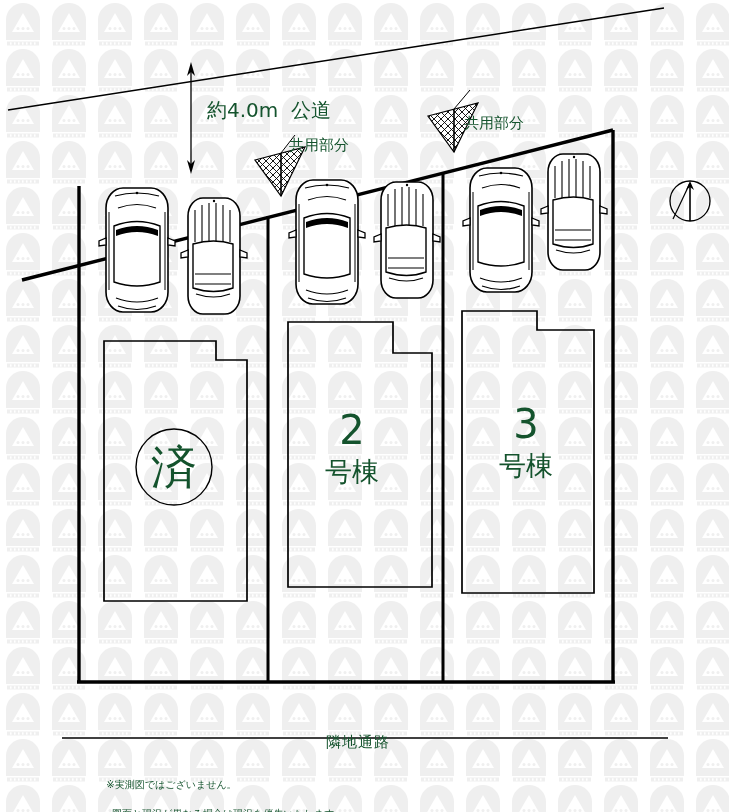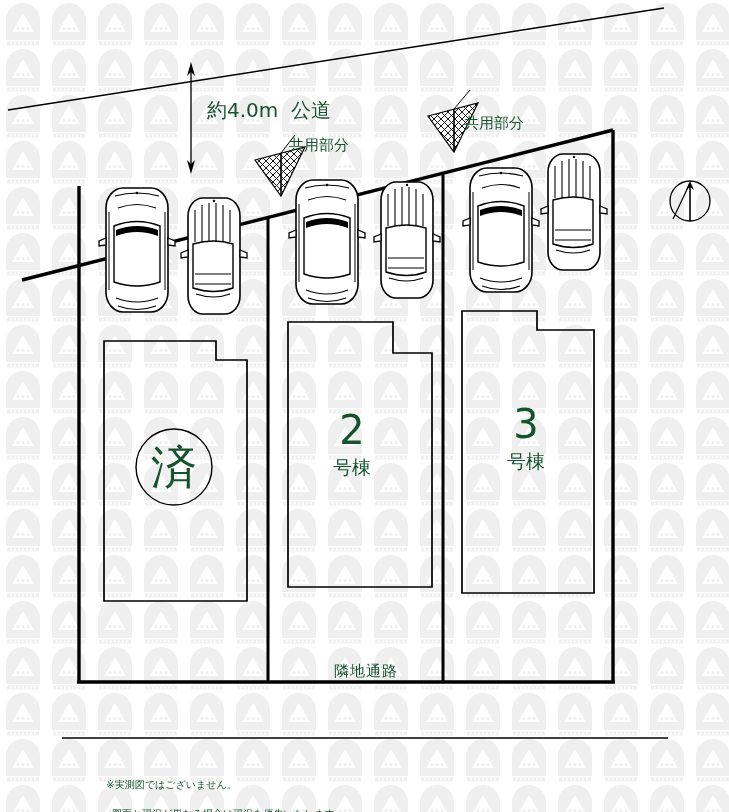--- a/index.html
+++ b/index.html
@@ -11,21 +11,21 @@
   #plan{position:absolute;left:0;top:0;width:729px;height:812px;}
 
   
   .wm-layer{position:absolute;left:0;top:0;width:729px;height:812px;pointer-events:none;}
 
   
   .txt{position:absolute;white-space:pre;color:#14532d;line-height:1;}
   .road-label{font-size:20px;letter-spacing:0px;}
   .share-label{font-size:15px;letter-spacing:0px;}
   .lot-num{font-size:40px;text-align:center;}
-  .lot-sub{font-size:19px;text-align:center;}
+  .lot-sub{font-size:27px;text-align:center;}
   .sold-mark{font-size:46px;text-align:center;}
   .passage-label{font-size:15px;letter-spacing:1px;}
   .note{font-size:10px;line-height:1.45;}
   .note .l2{display:block;padding-left:12px;}
 </style>
 </head>
 <body>
 
 <svg class="wm-layer" width="729" height="812" viewBox="0 0 729 812" xmlns="http://www.w3.org/2000/svg">
   <defs>
@@ -176,18 +176,18 @@
 <div class="txt share-label" style="left:464px;top:116px;">共用部分</div>
 
 <div class="txt sold-mark" style="left:150px;top:444px;width:48px;">済</div>
 
 <div class="txt lot-num" style="left:330px;top:410px;width:44px;">2</div>
 <div class="txt lot-sub" style="left:316px;top:458px;width:72px;">号棟</div>
 
 <div class="txt lot-num" style="left:504px;top:404px;width:44px;">3</div>
 <div class="txt lot-sub" style="left:490px;top:452px;width:72px;">号棟</div>
 
-<div class="txt passage-label" style="left:326px;top:664px;margin-left:8px;">隣地通路</div>
+<div class="txt passage-label" style="left:326px;top:735px;">隣地通路</div>
 
 <div class="note txt" style="left:100px;top:763px;">
   <span>※実測図ではございません。</span>
   <span class="l2">図面と現況が異なる場合は現況を優先いたします。</span>
 </div>
 
 </body></html>

